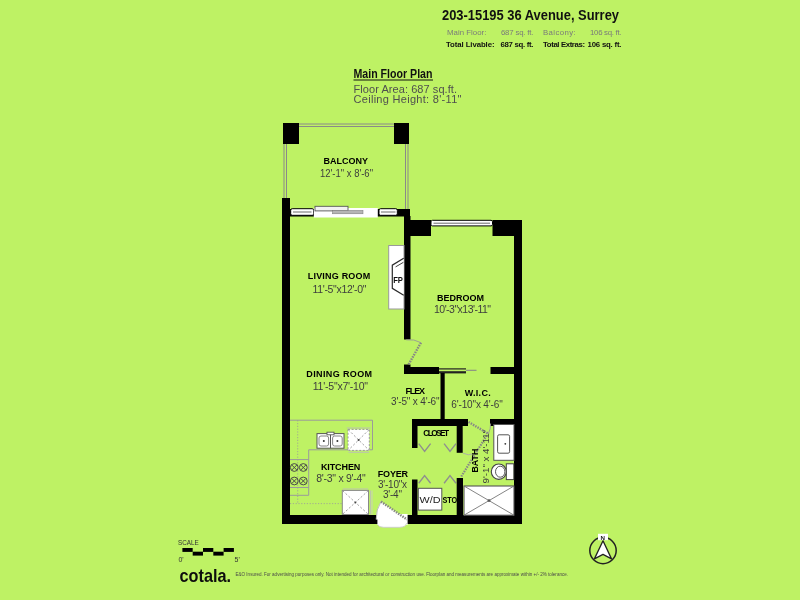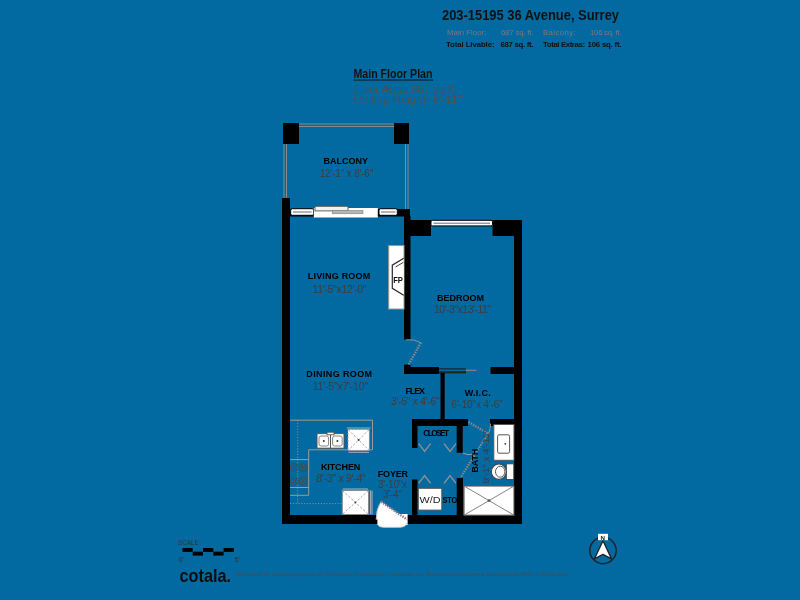--- a/index.html
+++ b/index.html
@@ -1,16 +1,16 @@
 <!DOCTYPE html>
 <html><head>
 <meta charset="utf-8">
 <style>
   html,body{margin:0;padding:0;background:#fff;}
-  #page{position:relative;width:800px;height:600px;background:#0369a1;overflow:hidden;
+  #page{position:relative;width:800px;height:600px;background:#bef264;overflow:hidden;
         font-family:"Liberation Sans",sans-serif;}
   svg text{font-family:"Liberation Sans",sans-serif;}
 </style>
 </head>
 <body>
 <div id="page">
 <svg width="800" height="600" viewBox="0 0 800 600">
 
   <text x="442" y="19.5" font-size="14px" font-weight="bold" fill="#111" textLength="177" lengthAdjust="spacingAndGlyphs">203-15195 36 Avenue, Surrey</text>
   <g font-size="7.8px" fill="#7a7a7a" lengthAdjust="spacingAndGlyphs">

